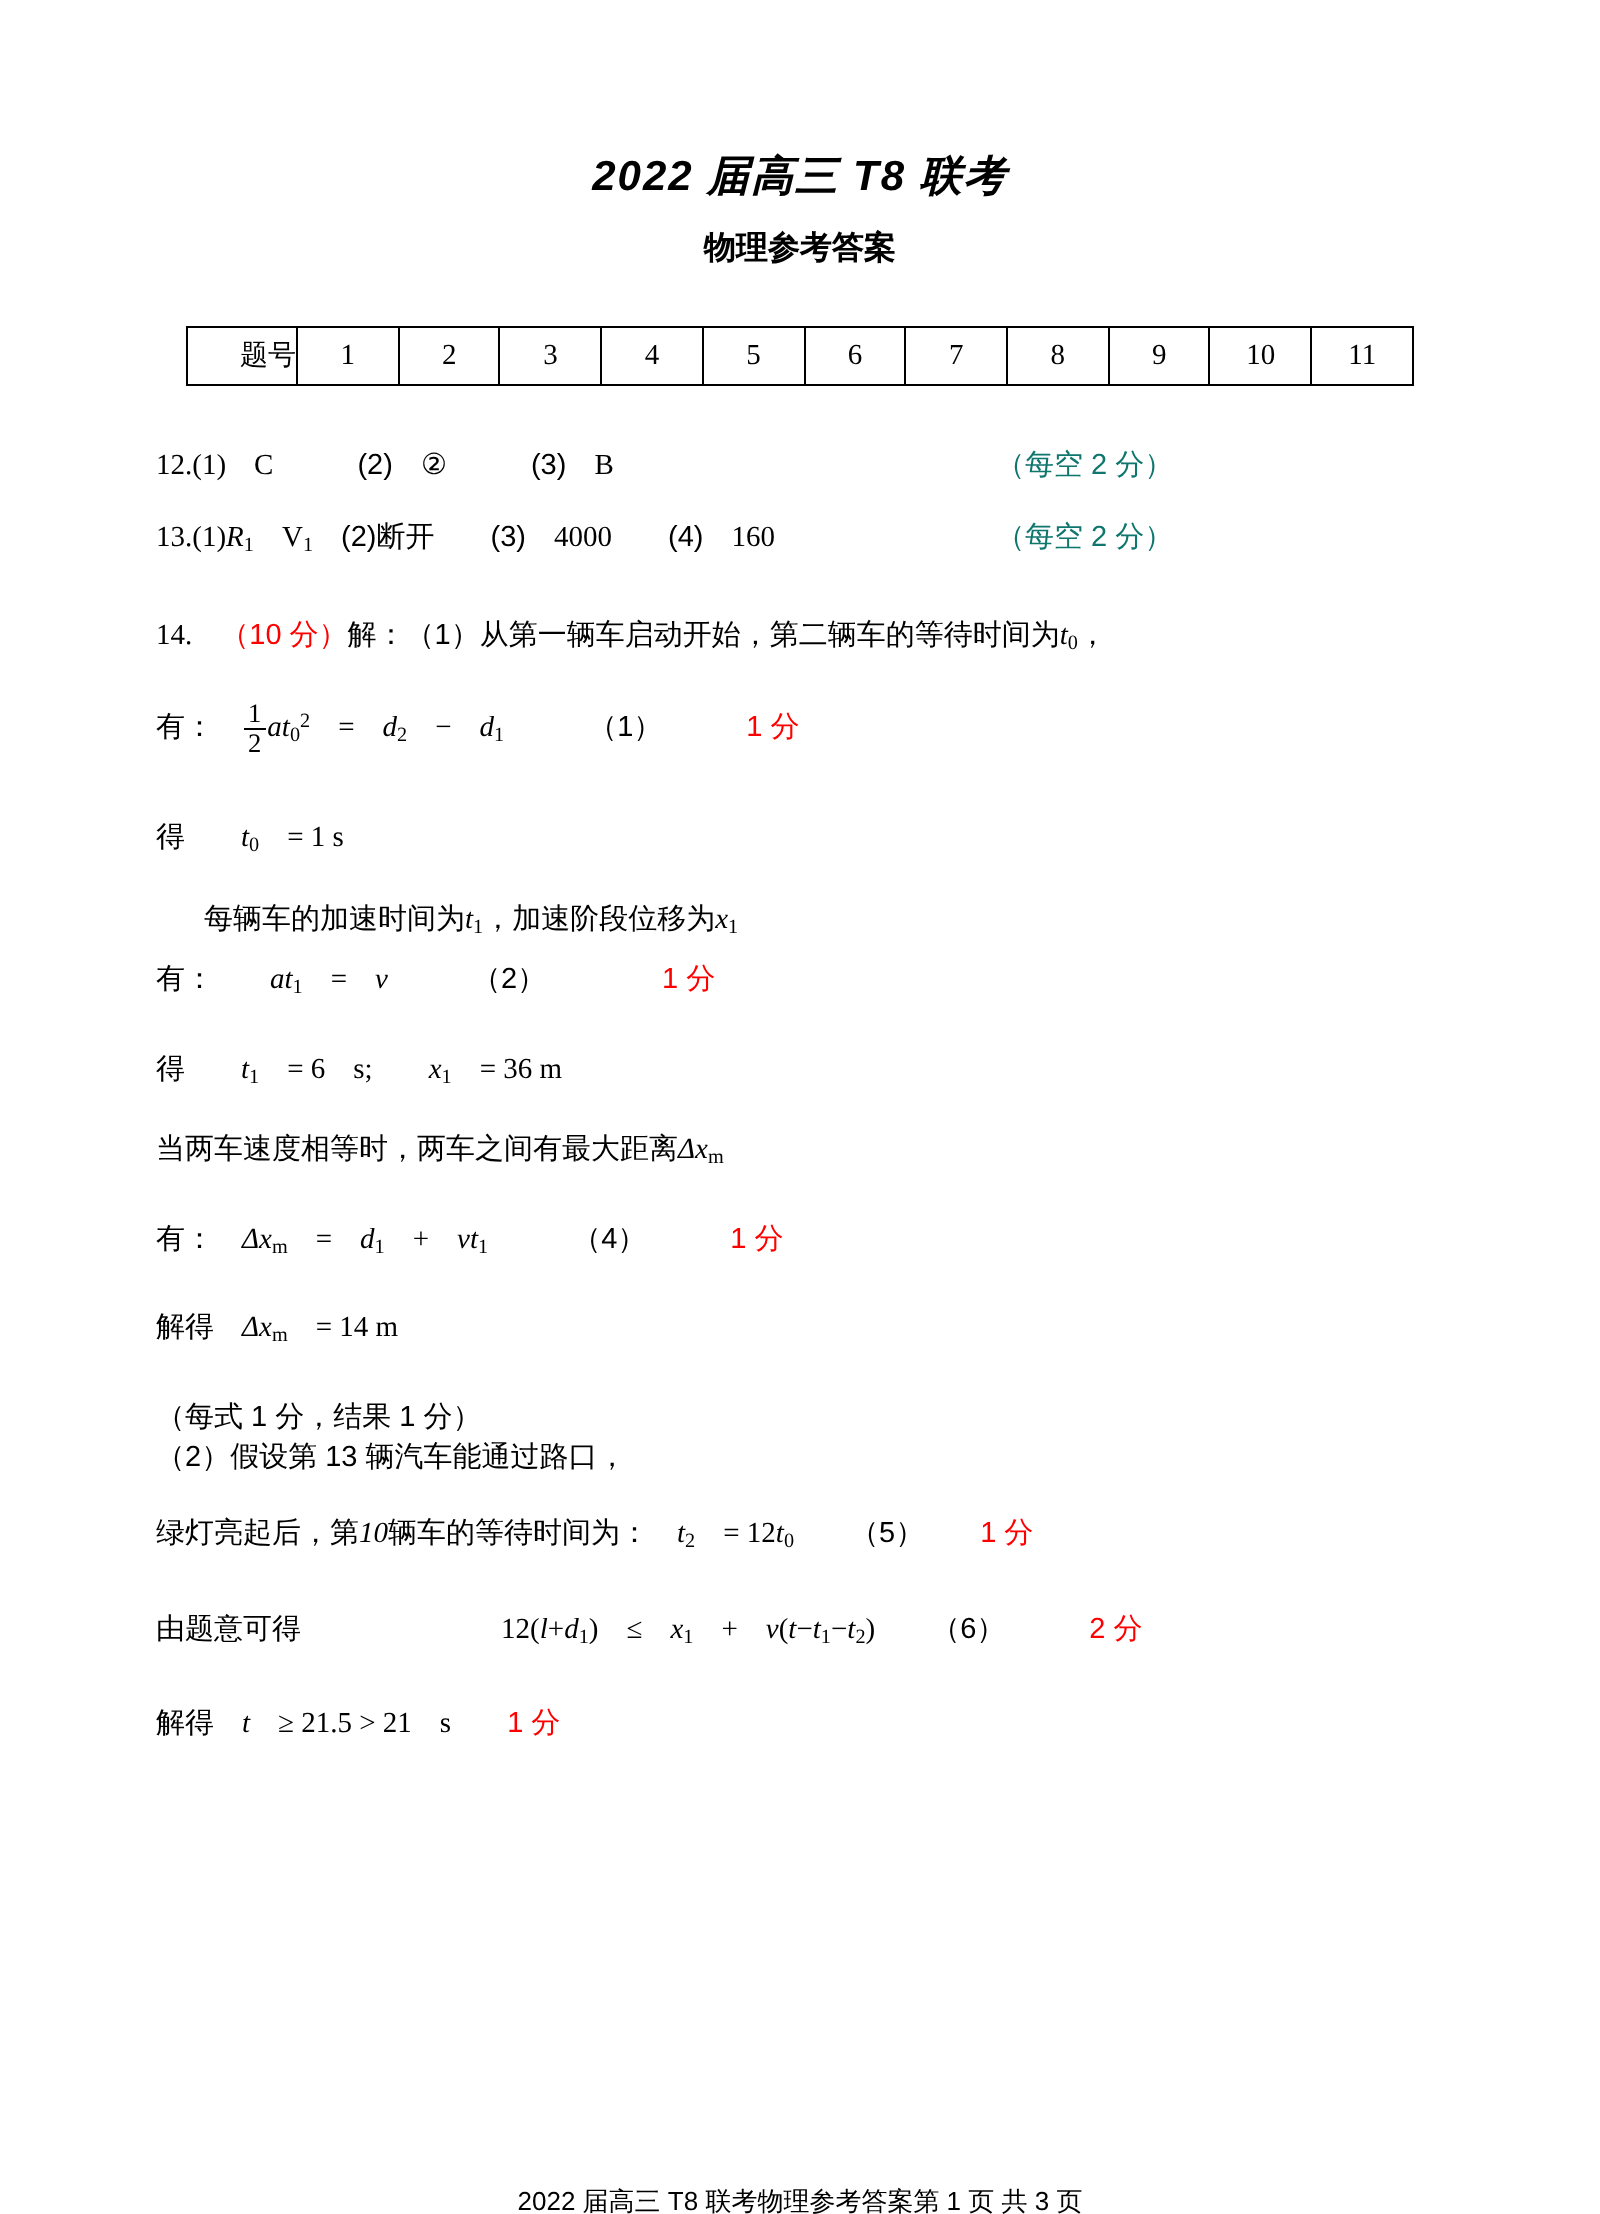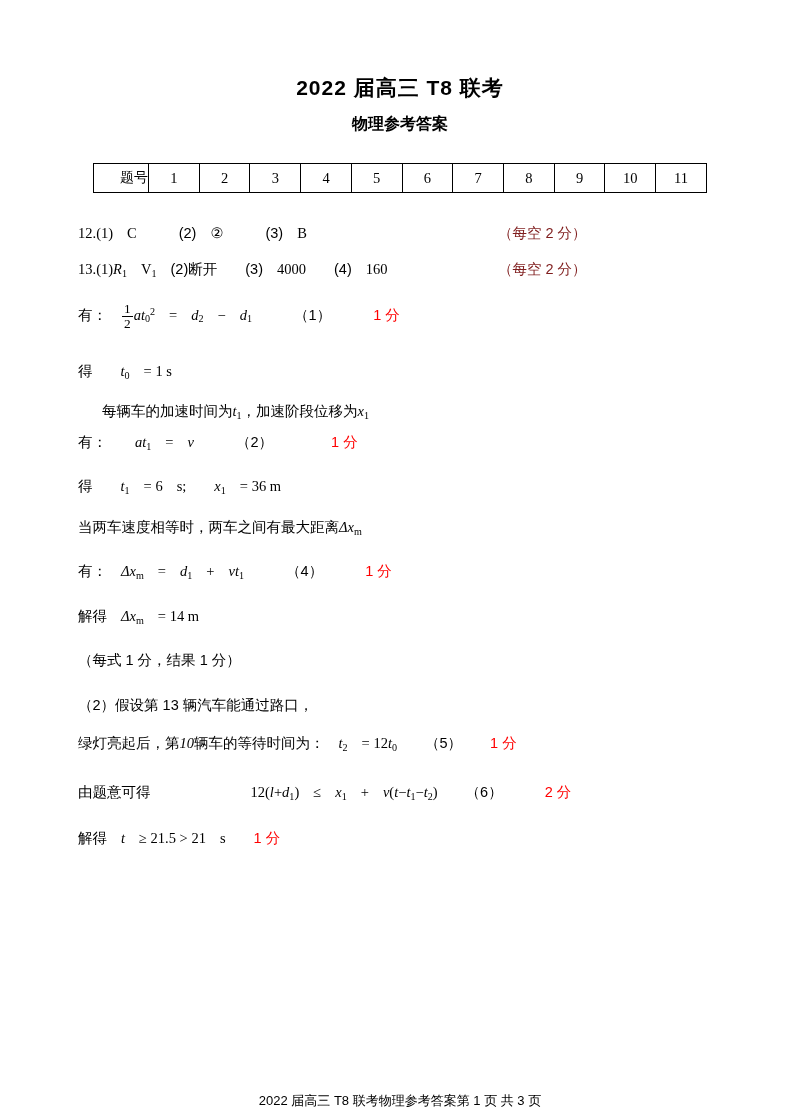--- a/index.html
+++ b/index.html
@@ -24,20 +24,21 @@
   }
   .title-block {
     text-align: center;
     margin-top: 74px;
   }
   .title-main {
     font-size: 21px;
     font-weight: bold;
     letter-spacing: 1px;
     font-family: "Liberation Sans", sans-serif;
+    font-style: italic;
   }
   .title-sub {
     font-size: 16px;
     font-weight: bold;
     margin-top: 12px;
     font-family: Liberation Serif, serif;
   }
   table.answer-table {
     border-collapse: collapse;
     margin: 28px auto 0 auto;
@@ -99,21 +100,21 @@
     border-bottom: 1px solid #000;
     padding: 0 2px;
   }
   .frac .den {
     display: block;
     padding: 0 2px;
   }
   .tag-right {
     position: absolute;
     left: 420px;
-    color: #7f1d1d;
+    color: #0f766e;
   }
   .footer {
     position: absolute;
     left: 0;
     top: 1018px;
     width: 800px;
     text-align: center;
     font-size: 13px;
     font-family: "Liberation Sans", sans-serif;
   }
@@ -158,20 +159,23 @@
     <div class="line" style="margin-top:30px;">
       <span>12.(1)</span><span class="sp-1"></span><span>C</span><span class="sp-3"></span><span class="cjk">(2)</span><span class="sp-1"></span><span>②</span><span class="sp-3"></span><span class="cjk">(3)</span><span class="sp-1"></span><span>B</span>
       <span class="tag-right cjk">（每空 2 分）</span>
     </div>
 
     <div class="line" style="margin-top:16px;">
       <span>13.(1)</span><span class="it">R</span><sub>1</sub><span class="sp-1"></span><span>V</span><sub>1</sub><span class="sp-1"></span><span class="cjk">(2)</span><span class="cjk">断开</span><span class="sp-2"></span><span class="cjk">(3)</span><span class="sp-1"></span><span>4000</span><span class="sp-2"></span><span class="cjk">(4)</span><span class="sp-1"></span><span>160</span>
       <span class="tag-right cjk">（每空 2 分）</span>
     </div>
 
+    <div class="line" style="margin-top:24px;">
+      <span>14.</span><span class="sp-1"></span><span class="red cjk">（10 分）</span><span class="cjk">解：（1）从第一辆车启动开始，第二辆车的等待时间为</span><span class="it">t</span><sub>0</sub><span class="cjk">，</span>
+    </div>
 
     <div class="line" style="margin-top:18px;">
       <span class="cjk">有：</span><span class="sp-1"></span><span class="frac"><span class="num">1</span><span class="den">2</span></span><span class="it">a</span><span class="it">t</span><sub>0</sub><sup>2</sup><span class="sp-1"></span><span>=</span><span class="sp-1"></span><span class="it">d</span><sub>2</sub><span class="sp-1"></span><span>−</span><span class="sp-1"></span><span class="it">d</span><sub>1</sub><span class="sp-3"></span><span class="cjk">（1）</span><span class="sp-3"></span><span class="red cjk">1 分</span>
     </div>
 
     <div class="line" style="margin-top:30px;">
       <span class="cjk">得</span><span class="sp-2"></span><span class="it">t</span><sub>0</sub><span class="sp-1"></span><span>= 1 s</span>
     </div>
 
     <div class="line" style="margin-top:16px;margin-left:24px;">
@@ -196,21 +200,21 @@
     </div>
 
     <div class="line" style="margin-top:20px;">
       <span class="cjk">解得</span><span class="sp-1"></span><span class="it">Δx</span><sub>m</sub><span class="sp-1"></span><span>= 14 m</span>
     </div>
 
     <div class="line" style="margin-top:20px;">
       <span class="cjk">（每式 1 分，结果 1 分）</span>
     </div>
 
-    <div class="line" style="margin-top:25px;">
+    <div class="line" style="margin-top:0;">
       <span class="cjk">（2）假设第 13 辆汽车能通过路口，</span>
     </div>
 
     <div class="line" style="margin-top:18px;">
       <span class="cjk">绿灯亮起后，第</span><span class="it">10</span><span class="cjk">辆车的等待时间为：</span><span class="sp-1"></span><span class="it">t</span><sub>2</sub><span class="sp-1"></span><span>= 12</span><span class="it">t</span><sub>0</sub><span class="sp-2"></span><span class="cjk">（5）</span><span class="sp-2"></span><span class="red cjk">1 分</span>
     </div>
 
     <div class="line" style="margin-top:24px;">
       <span class="cjk">由题意可得</span><span class="sp-big"></span><span>12</span><span>(</span><span class="it">l</span><span>+</span><span class="it">d</span><sub>1</sub><span>)</span><span class="sp-1"></span><span>≤</span><span class="sp-1"></span><span class="it">x</span><sub>1</sub><span class="sp-1"></span><span>+</span><span class="sp-1"></span><span class="it">v</span><span>(</span><span class="it">t</span><span>−</span><span class="it">t</span><sub>1</sub><span>−</span><span class="it">t</span><sub>2</sub><span>)</span><span class="sp-2"></span><span class="cjk">（6）</span><span class="sp-3"></span><span class="red cjk">2 分</span>
     </div>

